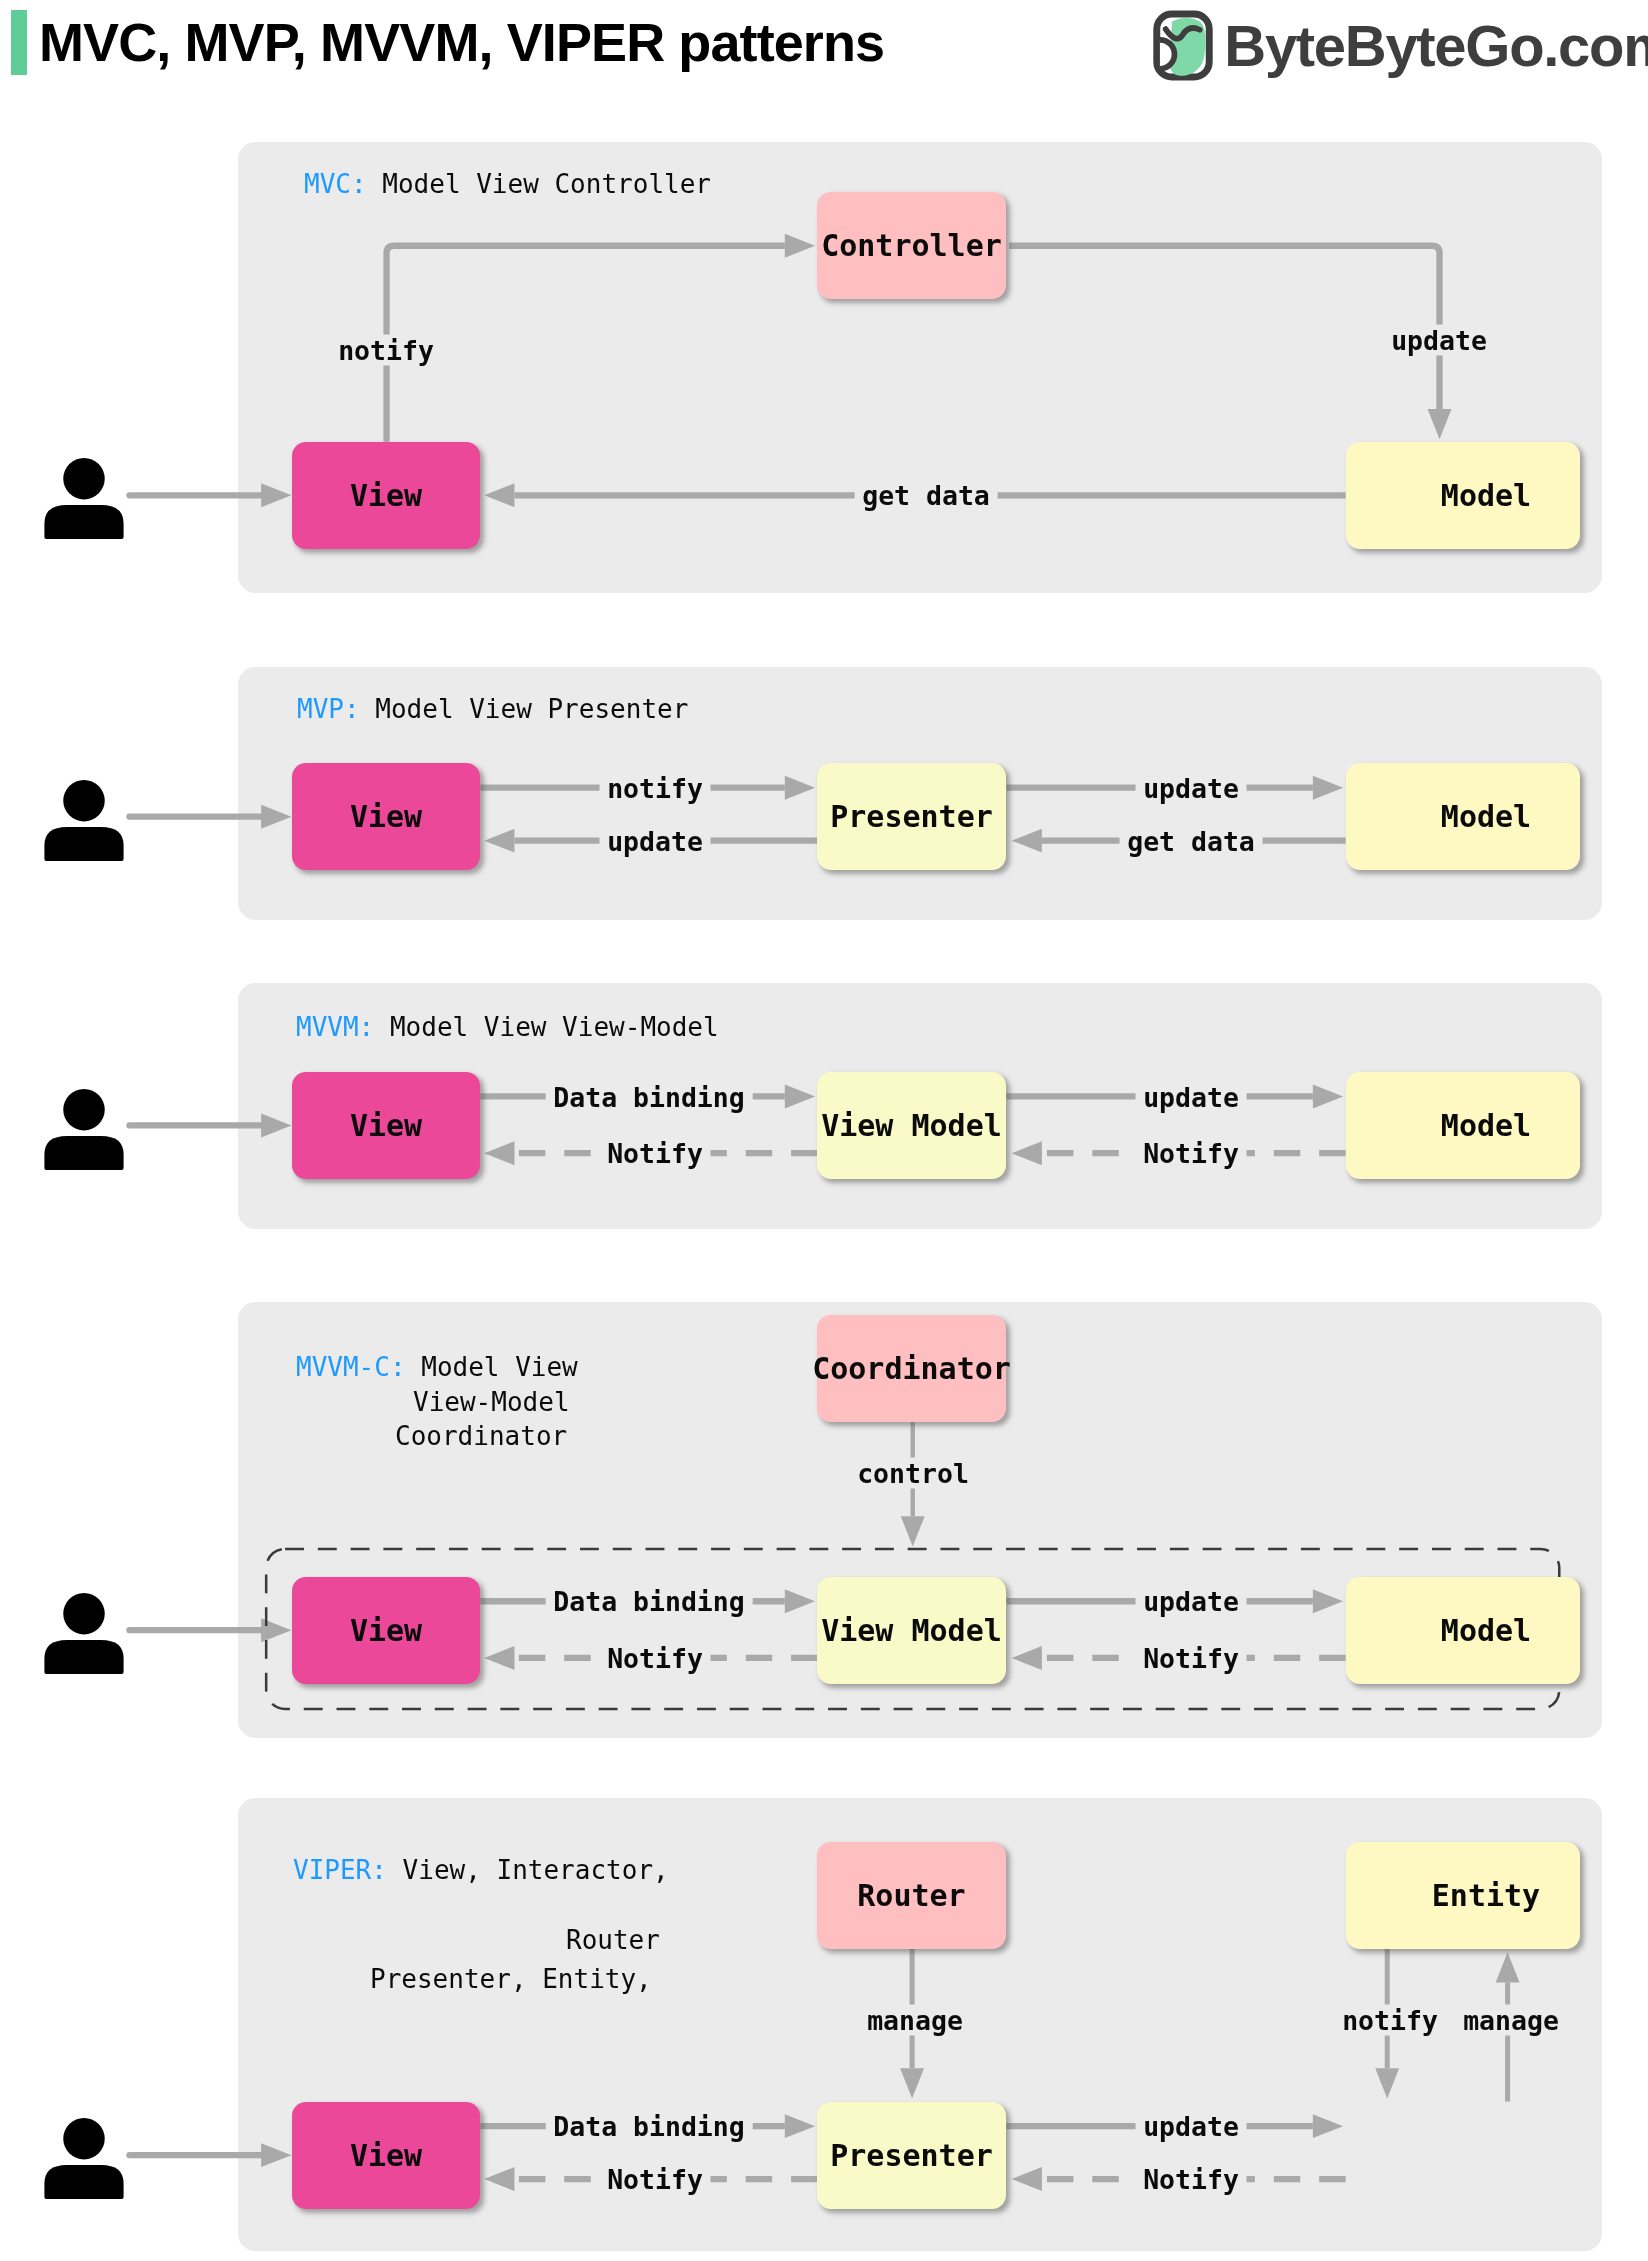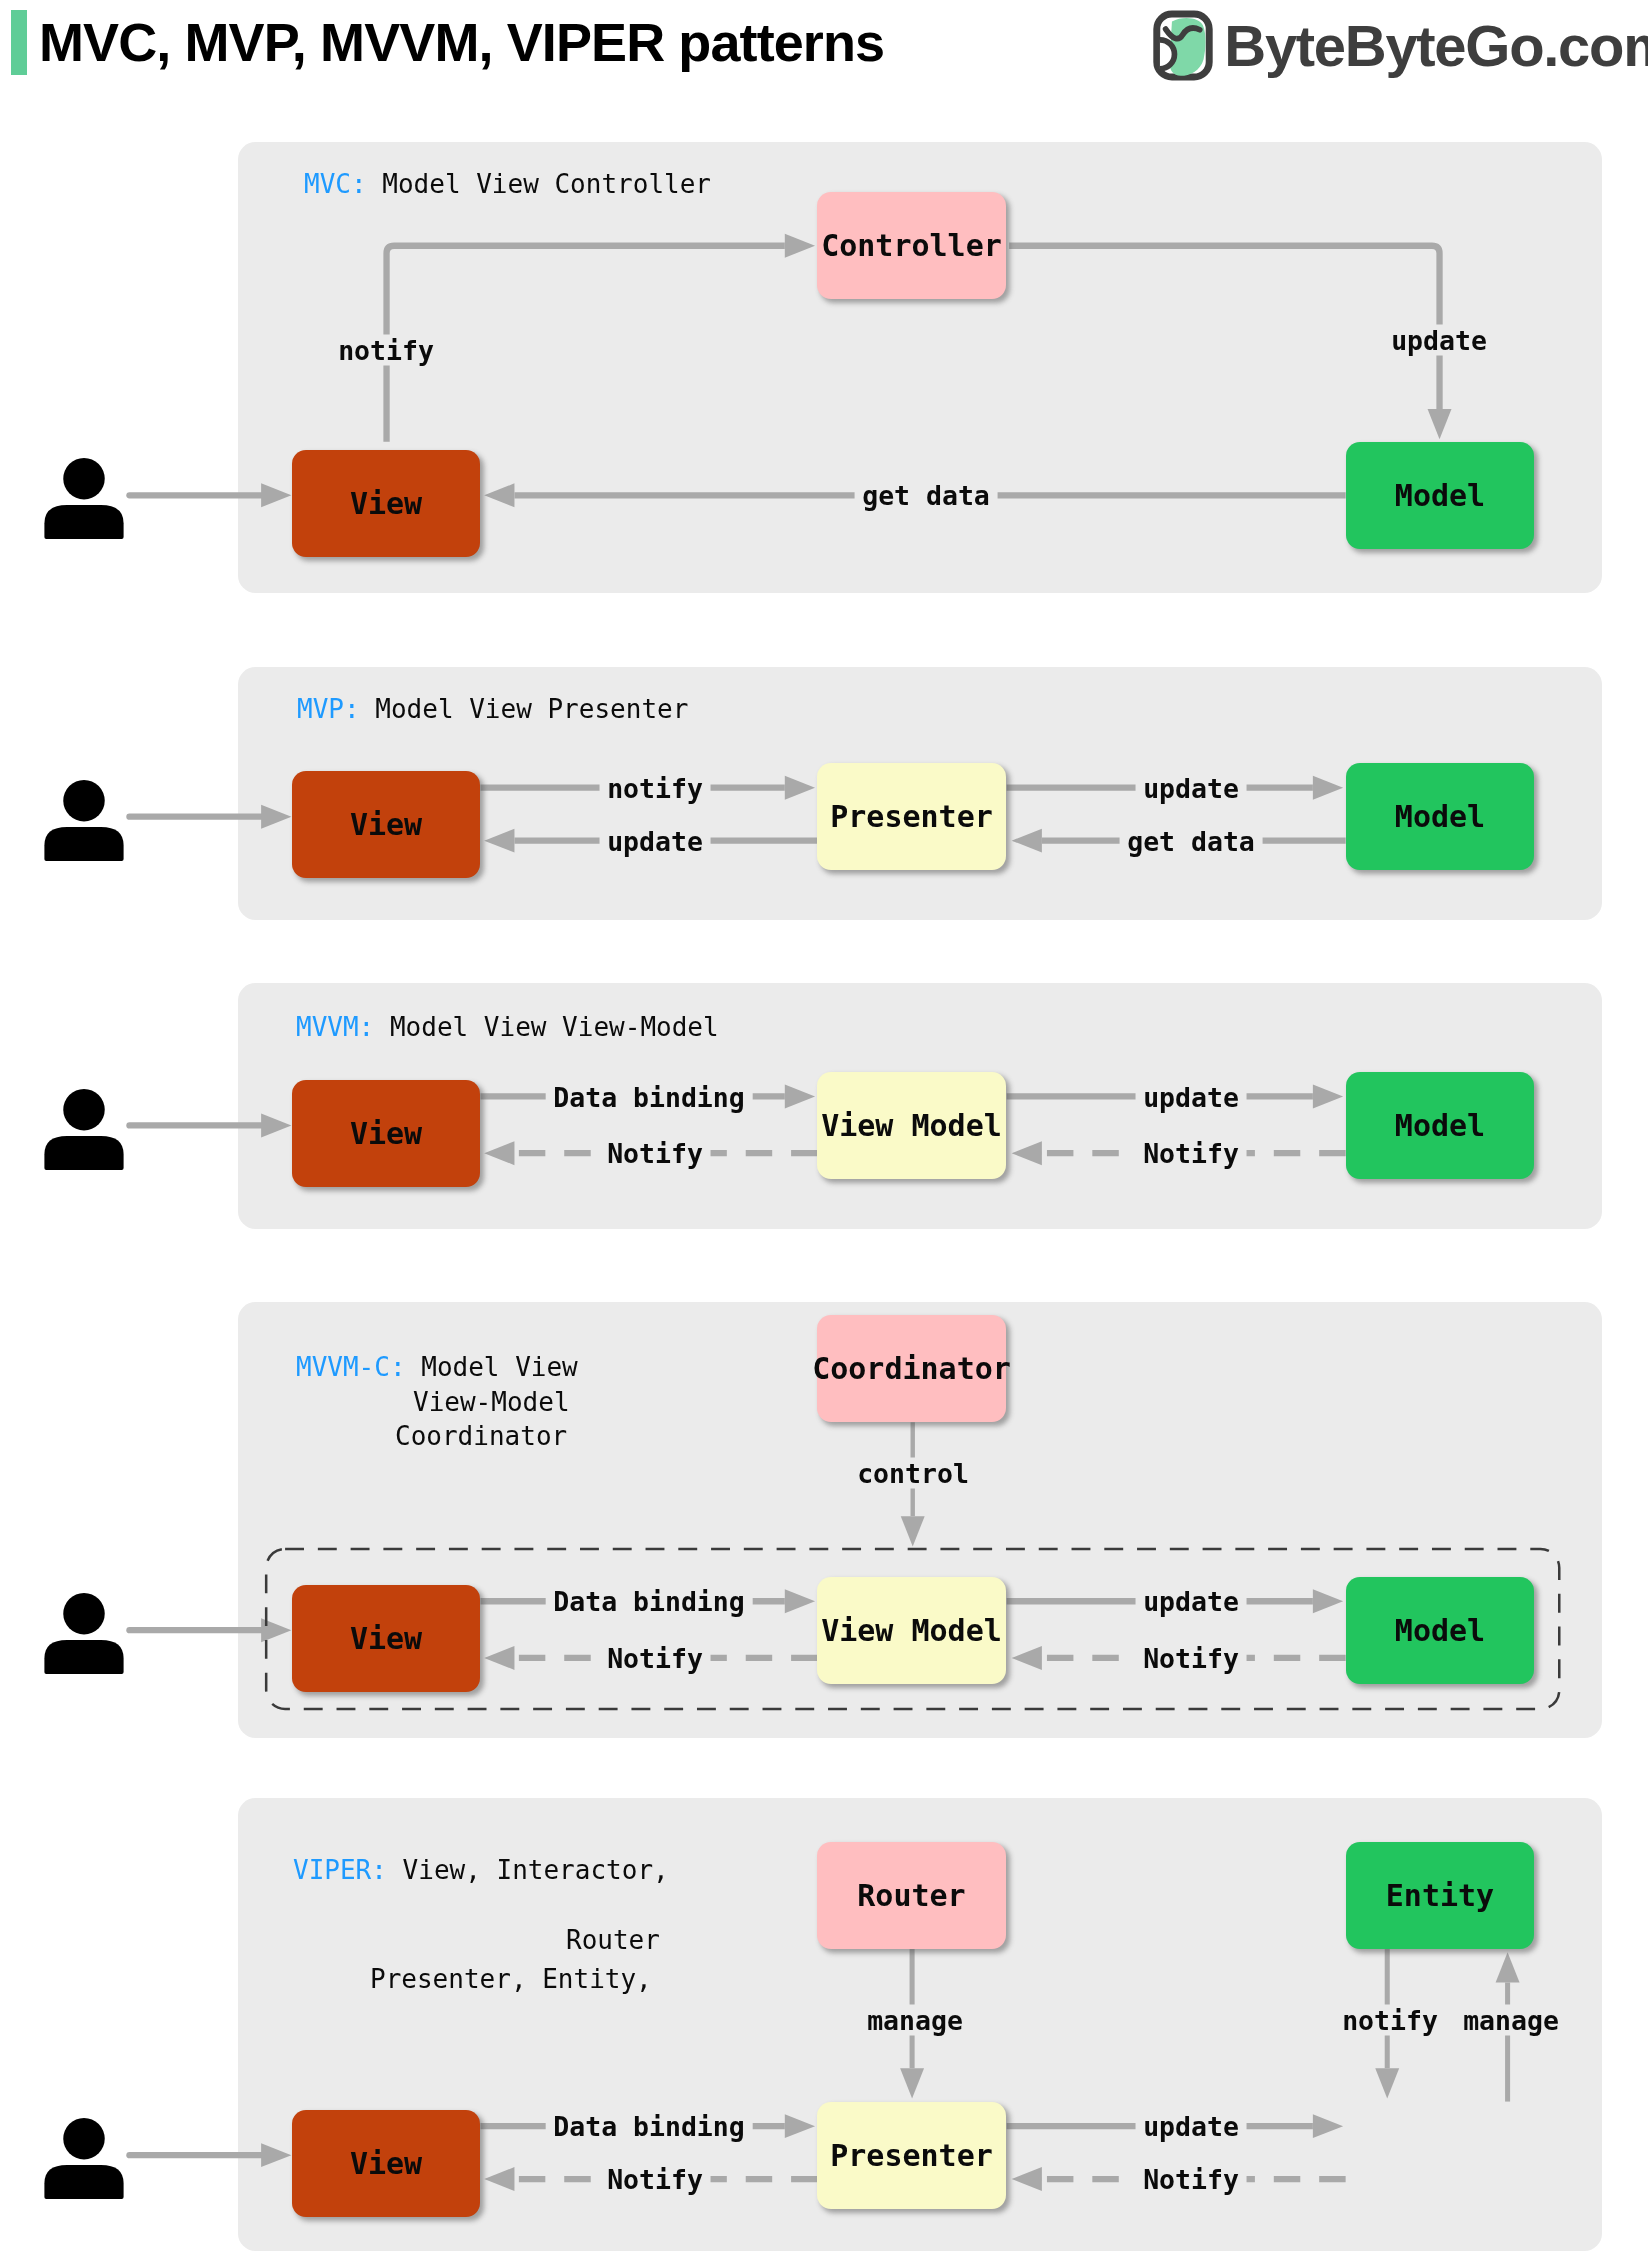--- a/index.html
+++ b/index.html
@@ -25,21 +25,21 @@
   .dash{stroke-dasharray:42 30;}
   .thin{stroke-width:7;}
   .mid{stroke-width:8;}
   .hd{fill:#a9a9a9;stroke:none;}
   .dashed-rect{fill:none;stroke:#3a3a3a;stroke-width:4;stroke-dasharray:30 22;}
   
   .box{position:absolute;width:188px;height:107px;border-radius:14px;z-index:2;
        display:flex;align-items:center;justify-content:center;
        font-family:"DejaVu Sans Mono",monospace;font-weight:700;font-size:30px;color:#0b0b0b;
        box-shadow:3.2px 3.8px 5.7px rgba(70,70,70,.45);}
-  .green{background:#c2410c;margin-top:8px;} .pink{background:#ffbec0;text-align:center;} .purple{background:#22c55e;}
+  .green{background:#ec4899;} .pink{background:#ffbec0;text-align:center;} .purple{background:#fef9c3;padding-left:46px;}
   .yellow{background:#fafac8;} .magenta{background:#fac2fa;}
   .lbl{position:absolute;transform:translate(-50%,-50%);background:#ebebeb;padding:0 7.6px;z-index:2;
        font-family:"DejaVu Sans Mono",monospace;font-weight:700;font-size:26.5px;color:#0b0b0b;white-space:pre;}
   .sec-title{position:absolute;transform:translateY(-50%);z-index:2;white-space:pre;
        font-family:"DejaVu Sans Mono",monospace;font-weight:400;font-size:26px;color:#0b0b0b;}
   .abbr{color:#1e9aff;}
   .person{position:absolute;transform:translate(-50%,-50%);z-index:2;width:88px;height:88px;}
 </style>
 </head>
 <body>

